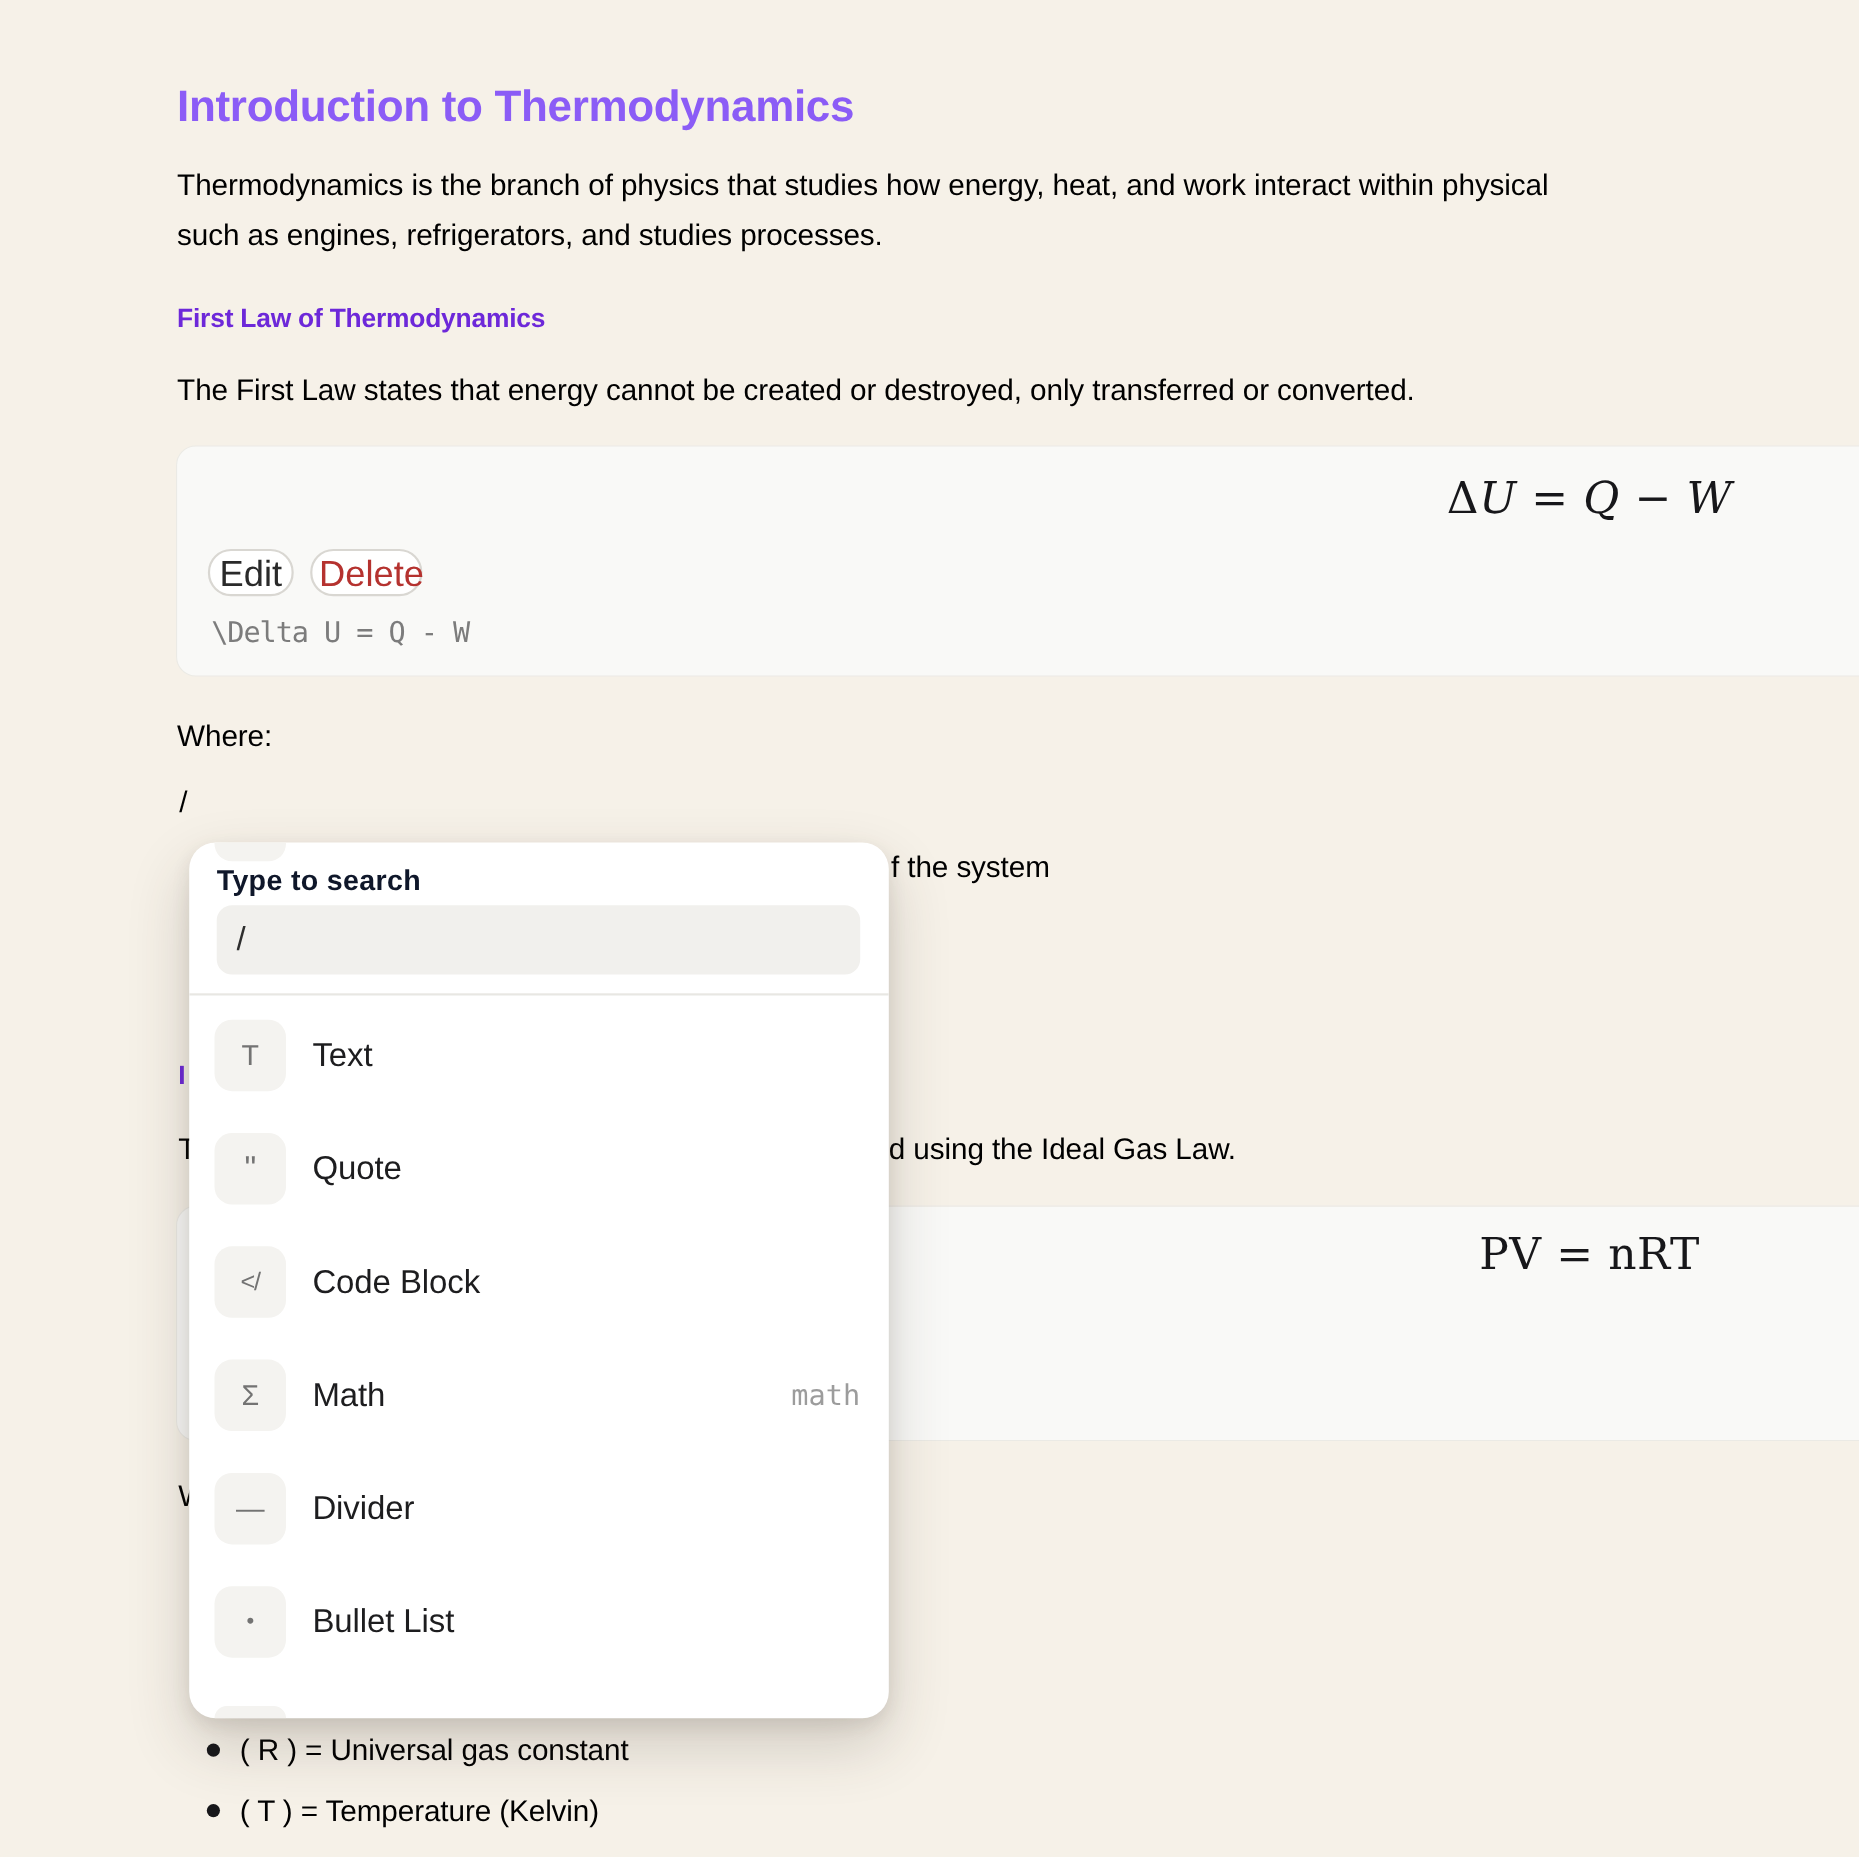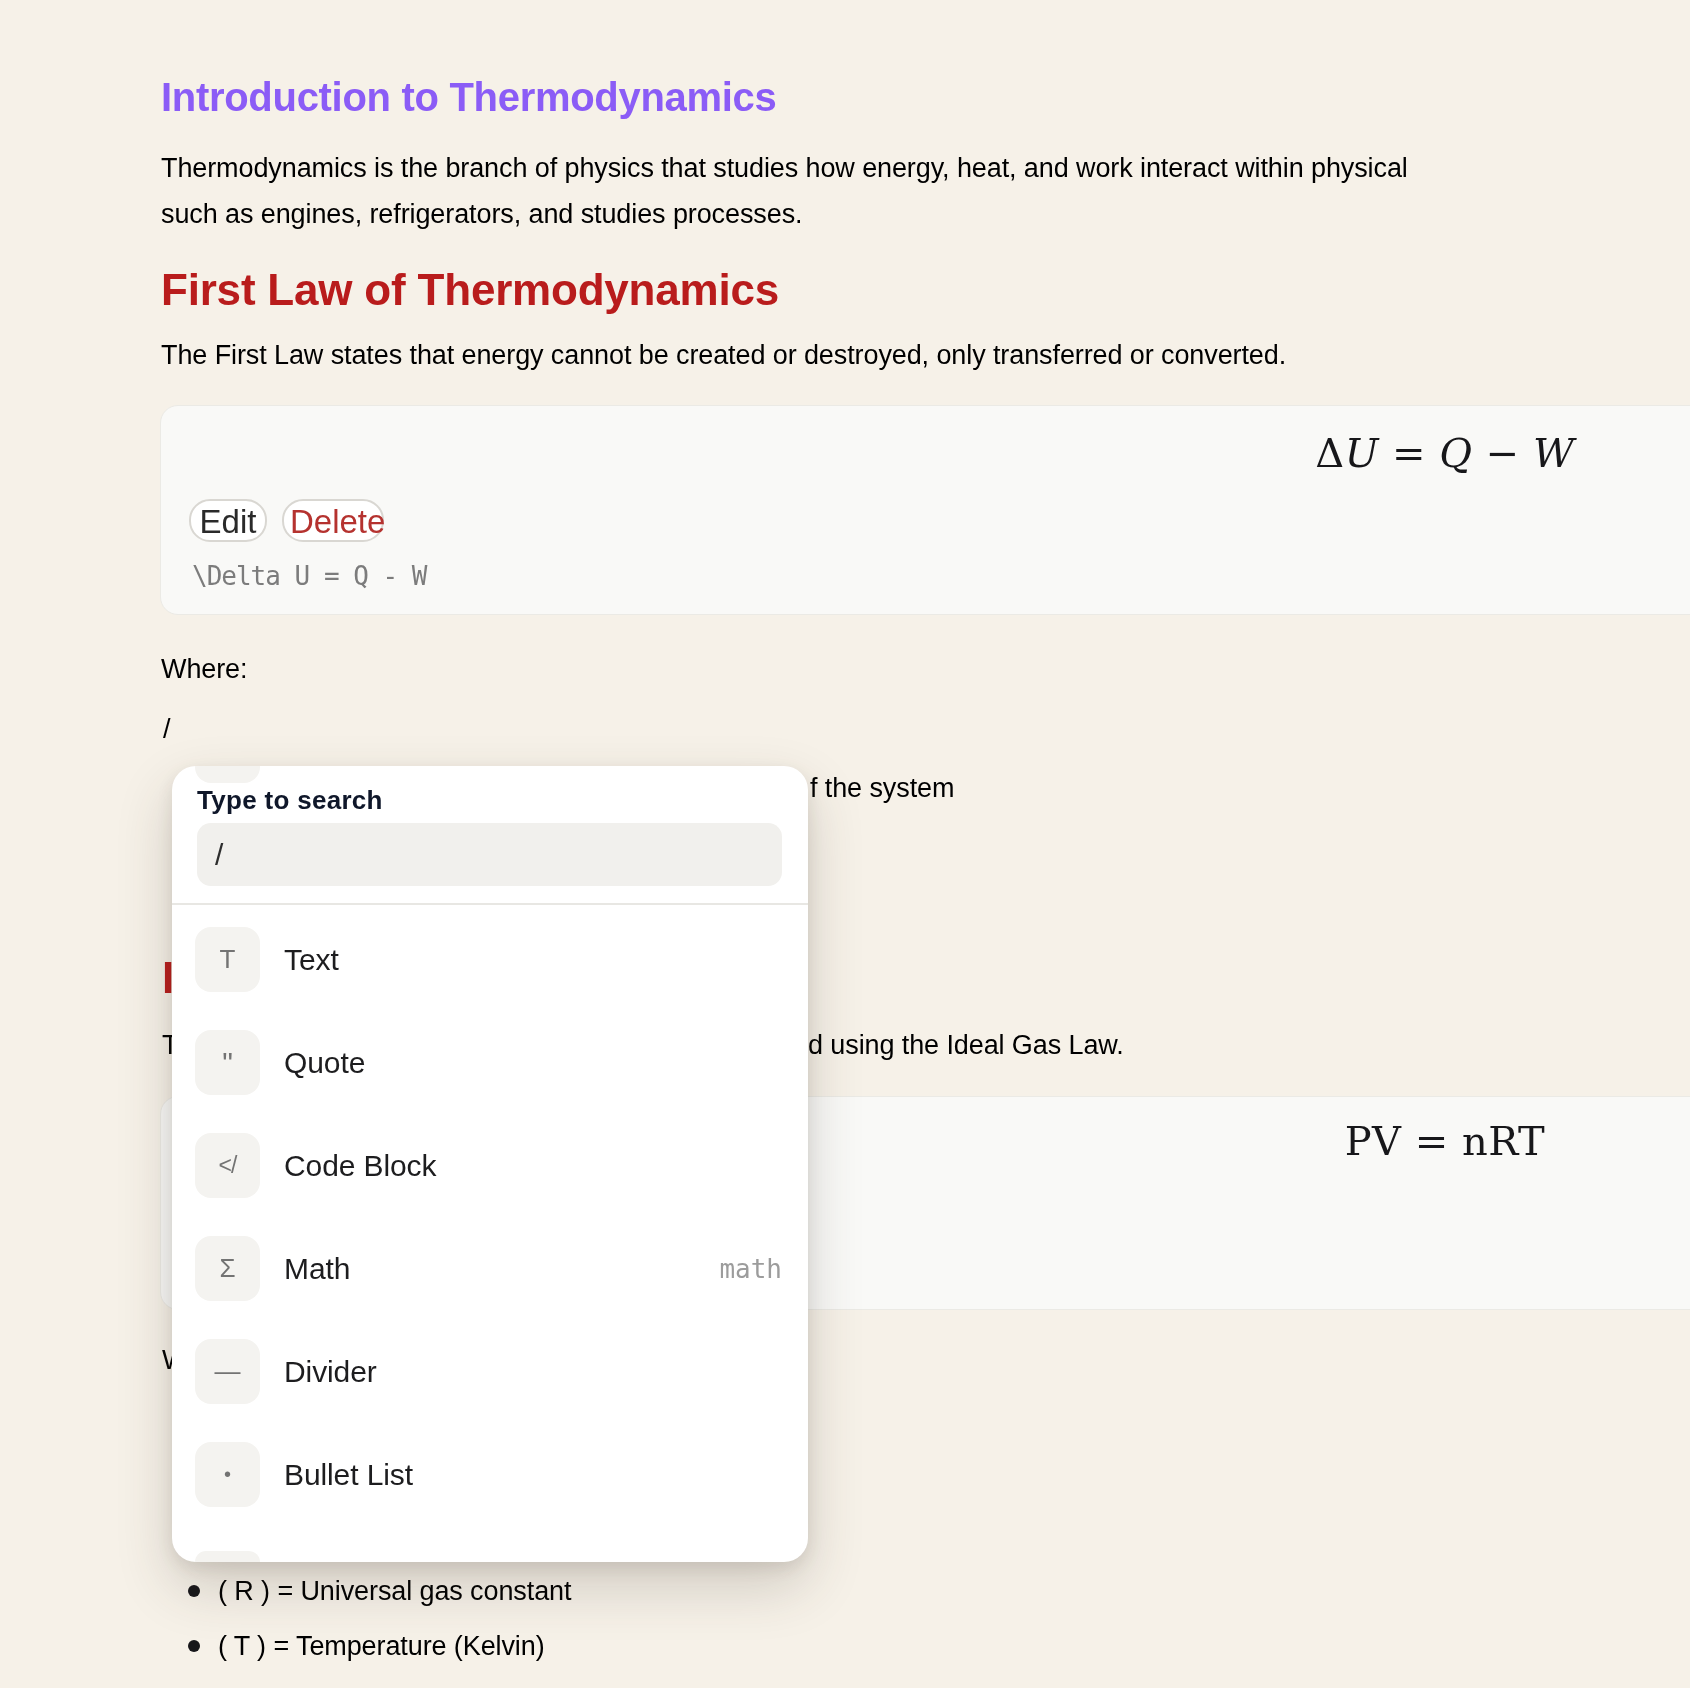--- a/index.html
+++ b/index.html
@@ -9,21 +9,21 @@
     font-family:"Liberation Sans", sans-serif;
     color:#1d1d1f;
   }
   .abs{position:absolute;white-space:nowrap;}
 
   
   .h1{left:161px;top:74px;font-size:40px;line-height:46px;font-weight:700;color:#8b5cf6;letter-spacing:-0.3px;}
   .p{font-size:27px;line-height:38px;color:#000000;letter-spacing:-0.1px;}
   .p1l1{left:161px;top:149px;}
   .p1l2{left:161px;top:195px;}
-  .h2{font-size:44px;line-height:42px;font-weight:700;color:#b91c1c;letter-spacing:-0.2px;}
+  .h2{font-size:24px;line-height:42px;font-weight:700;color:#6d28d9;letter-spacing:-0.2px;}
   .h2a{left:161px;top:269px;}
   .p2{left:161px;top:336px;}
   .where1{left:161px;top:650px;}
   .slash-line{left:163px;top:710px;}
   .frag-fsystem{left:810px;top:769px;}
   .h2b{left:162px;top:957px;}
   .frag-t{left:162px;top:1026px;}
   .frag-dusing{left:808px;top:1026px;}
   .frag-w{left:162px;top:1341px;}
 

